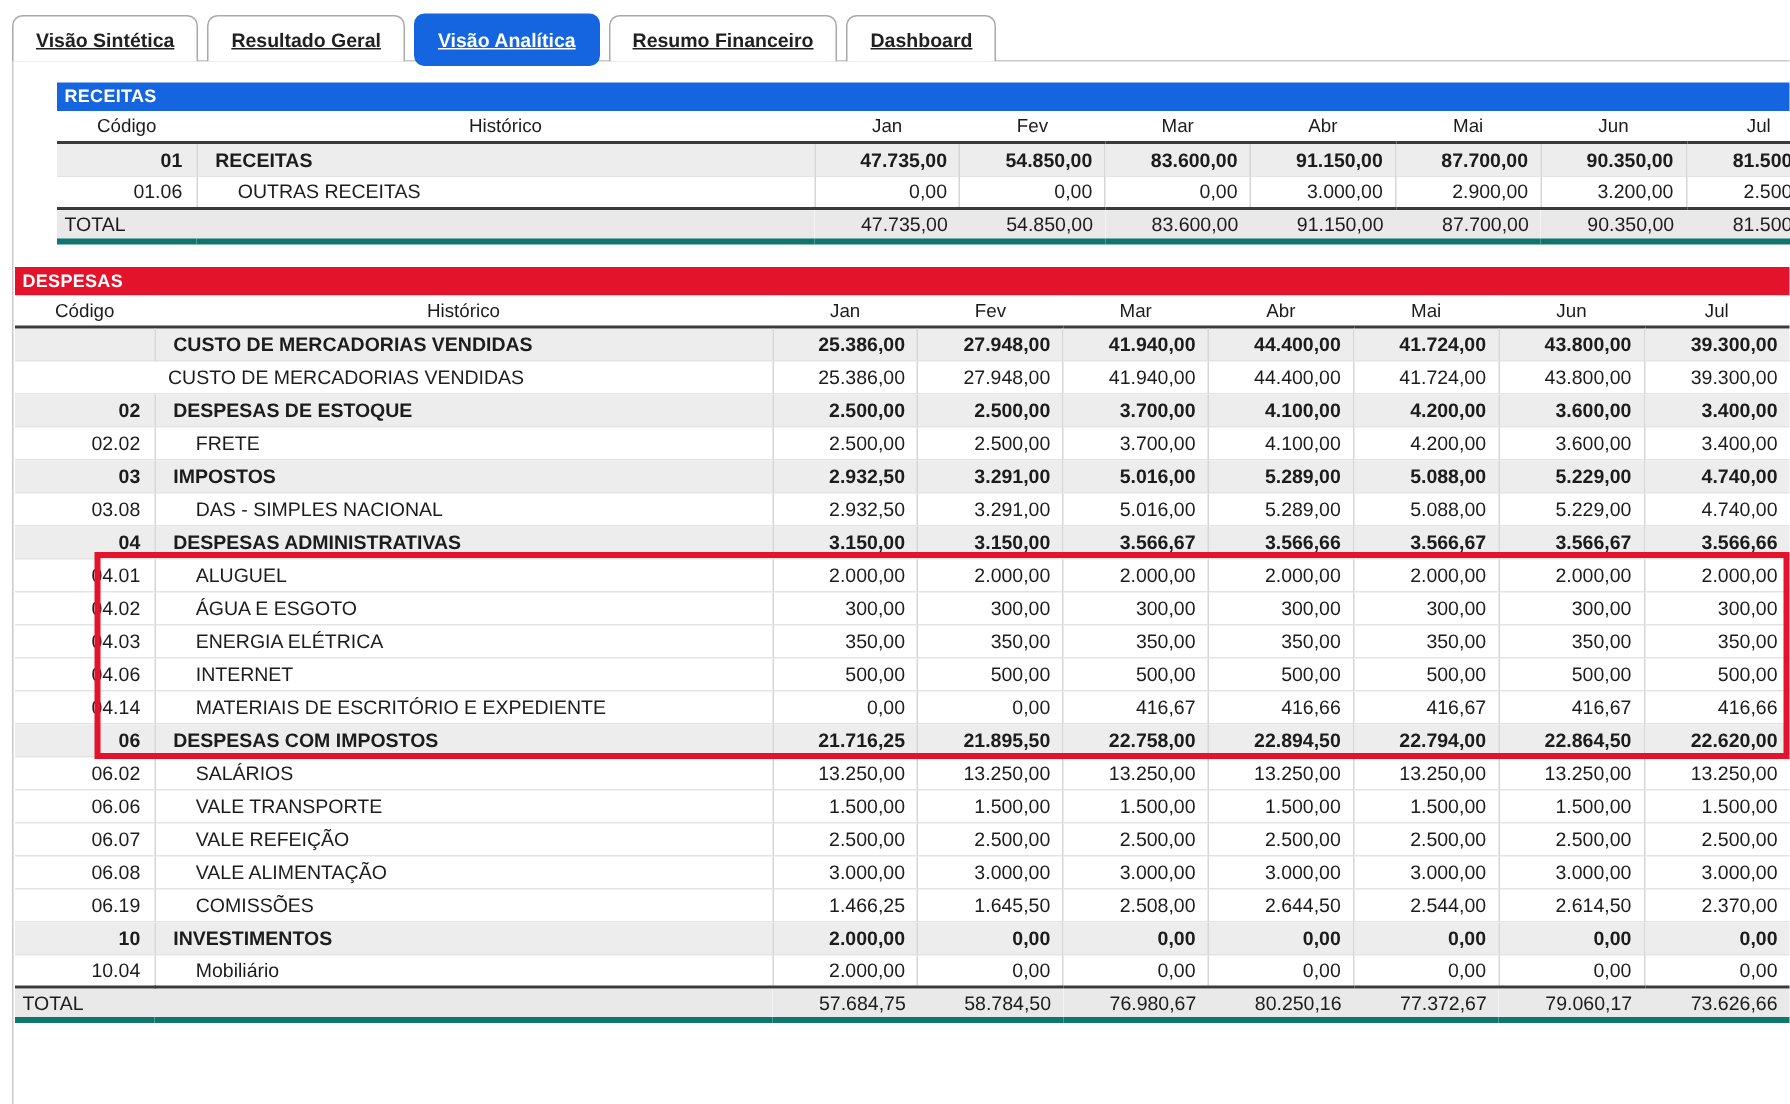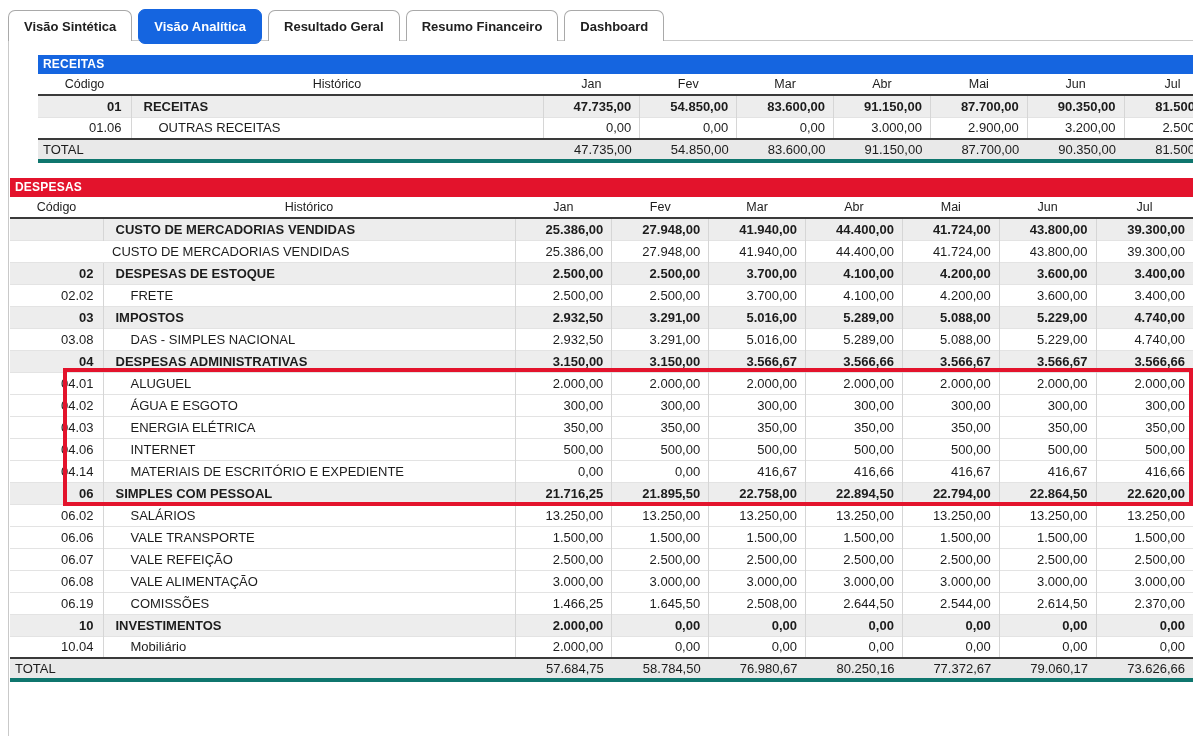--- a/index.html
+++ b/index.html
@@ -5,21 +5,21 @@
   :root { --blue:#1565e0; --red:#e3132c; --group-bg:#ededed; --total-bg:#e9e9e9; }
   * { box-sizing:border-box; }
   html,body { margin:0; padding:0; width:1193px; height:736px; background:#fff;
     font-family:"Liberation Sans", sans-serif; overflow:hidden; }
 
   
   .tabbar { position:absolute; top:0; left:0; width:100%; height:41px; display:flex;
     align-items:flex-end; padding-left:8px; gap:6px; z-index:5; }
   .tab { height:31px; padding:0 15px; display:flex; align-items:center; background:#fff;
     border:1px solid #a9a9a9; border-bottom:none; border-radius:7px 7px 0 0;
-    font-size:13px; font-weight:bold; color:#202020; cursor:pointer; white-space:nowrap; }
+    font-size:13px; font-weight:bold; color:#202020; cursor:pointer; white-space:nowrap;text-decoration:underline; }
   .tab.active { background:var(--blue); border:1px solid var(--blue); color:#fff;
     border-radius:7px; height:35px; margin-bottom:-3px; z-index:6; }
 
   
   .container { position:absolute; top:40px; left:8px; width:1185px; height:696px;
     border-top:1px solid #c9c9c9; border-left:1px solid #c9c9c9; background:#fff; }
   .tablewrap { margin-left:1px; width:1183px; }
   .mt1 { margin-top:14px;padding-left:28px; } .mt2 { margin-top:15px; }
 
   .section-bar { height:19px; line-height:19px; padding-left:5px; color:#fff;
@@ -47,22 +47,22 @@
 
   
   .hlbox { position:absolute; left:63px; width:1130px; border:4px solid var(--red);
     z-index:10; pointer-events:none; }
 </style>
 </head>
 <body>
 
 <div class="tabbar" id="tabbar">
     <div class="tab">Visão Sintética</div>
+    <div class="tab">Resultado Geral</div>
     <div class="tab active">Visão Analítica</div>
-    <div class="tab">Resultado Geral</div>
     <div class="tab">Resumo Financeiro</div>
     <div class="tab">Dashboard</div>
   </div>
 
 <div class="container">
 
   <div class="tablewrap mt1">
     <div class="section-bar blue">RECEITAS</div>
     <table class="fin">
       <colgroup>
@@ -280,21 +280,21 @@
             <td class="val">0,00</td>
             <td class="val">0,00</td>
             <td class="val">416,67</td>
             <td class="val">416,66</td>
             <td class="val">416,67</td>
             <td class="val">416,67</td>
             <td class="val">416,66</td>
           </tr>
           <tr class="group">
             <td class="code">06</td>
-            <td class="hist">SIMPLES COM PESSOAL</td>
+            <td class="hist">DESPESAS COM IMPOSTOS</td>
             <td class="val">21.716,25</td>
             <td class="val">21.895,50</td>
             <td class="val">22.758,00</td>
             <td class="val">22.894,50</td>
             <td class="val">22.794,00</td>
             <td class="val">22.864,50</td>
             <td class="val">22.620,00</td>
           </tr>
           <tr class="detail">
             <td class="code">06.02</td>

